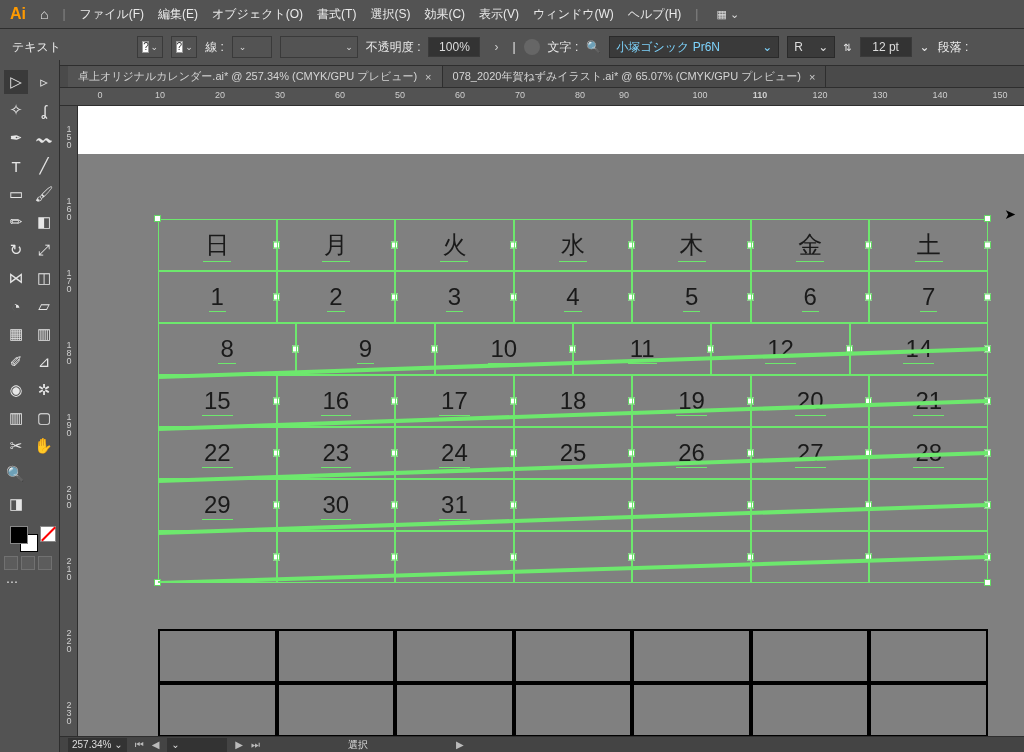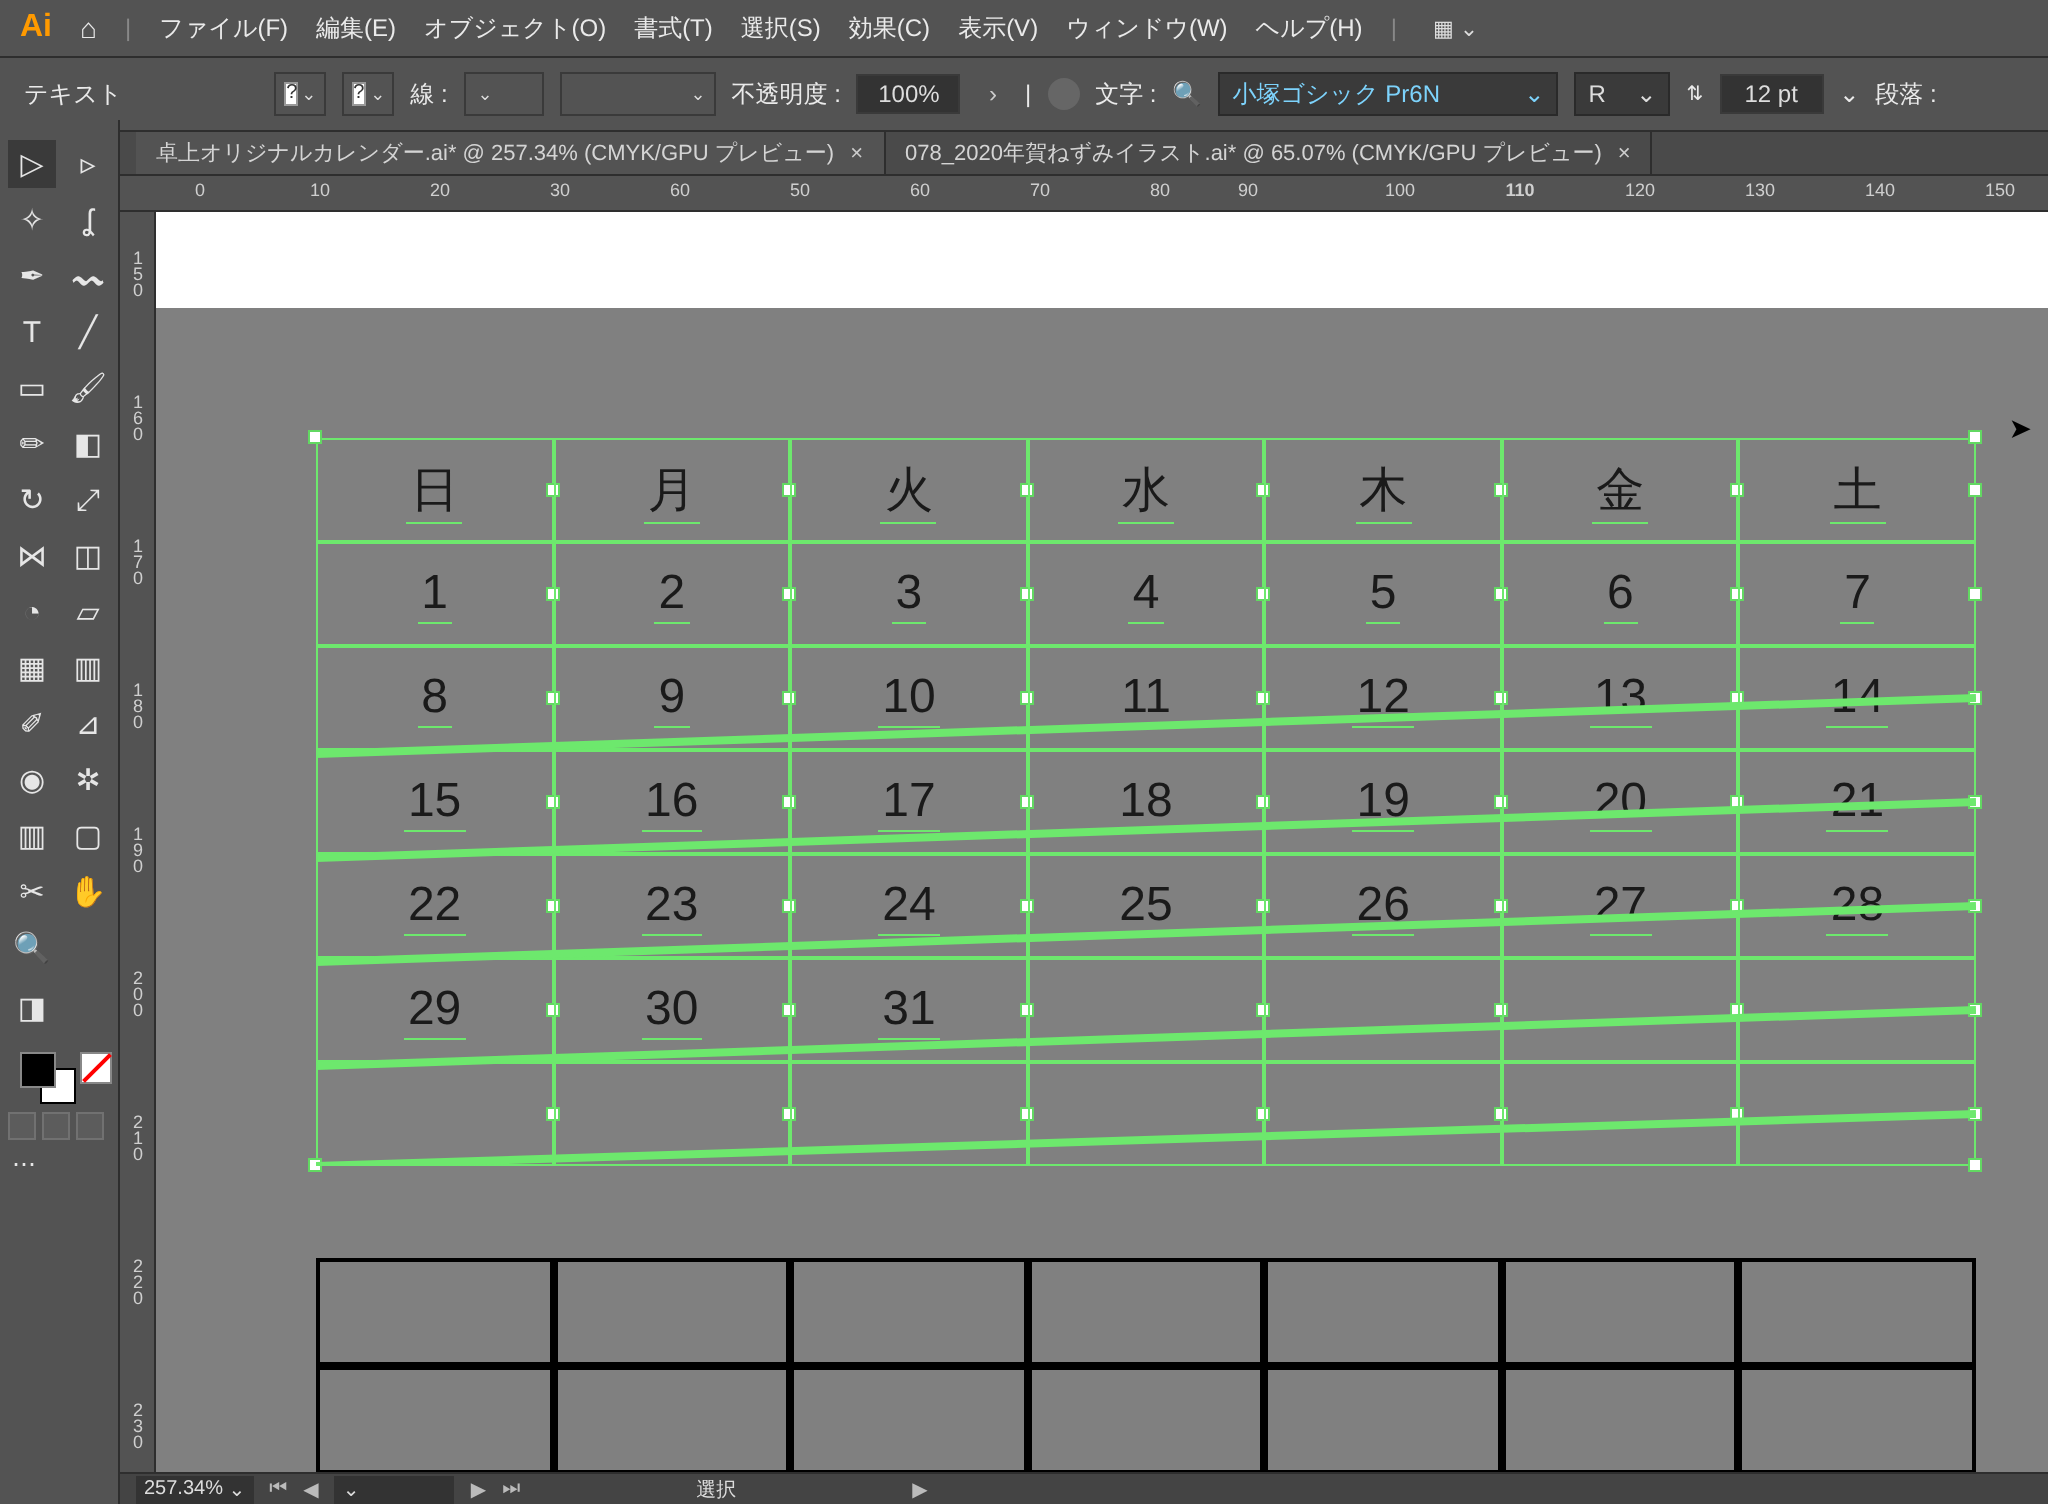--- a/index.html
+++ b/index.html
@@ -309,24 +309,20 @@
         </div>
         <div class="cal-cell">
           <span class="underline">11</span>
           <div class="sel-handle" style="right: -4px; top: 50%; transform: translateY(-50%);"></div>
         </div>
         <div class="cal-cell">
           <span class="underline">12</span>
           <div class="sel-handle" style="right: -4px; top: 50%; transform: translateY(-50%);"></div>
         </div>
         <div class="cal-cell">
-          <span class="underline">13</span>
-          <div class="sel-handle" style="right: -4px; top: 50%; transform: translateY(-50%);"></div>
-        </div>
-        <div class="cal-cell">
           <span class="underline">14</span>
           <div class="sel-handle" style="right: -4px; top: 50%; transform: translateY(-50%);"></div>
         </div>
       </div>
       <div class="cal-row">
         <div class="cal-cell">
           <span class="underline">15</span>
           <div class="sel-handle" style="right: -4px; top: 50%; transform: translateY(-50%);"></div>
         </div>
         <div class="cal-cell">

